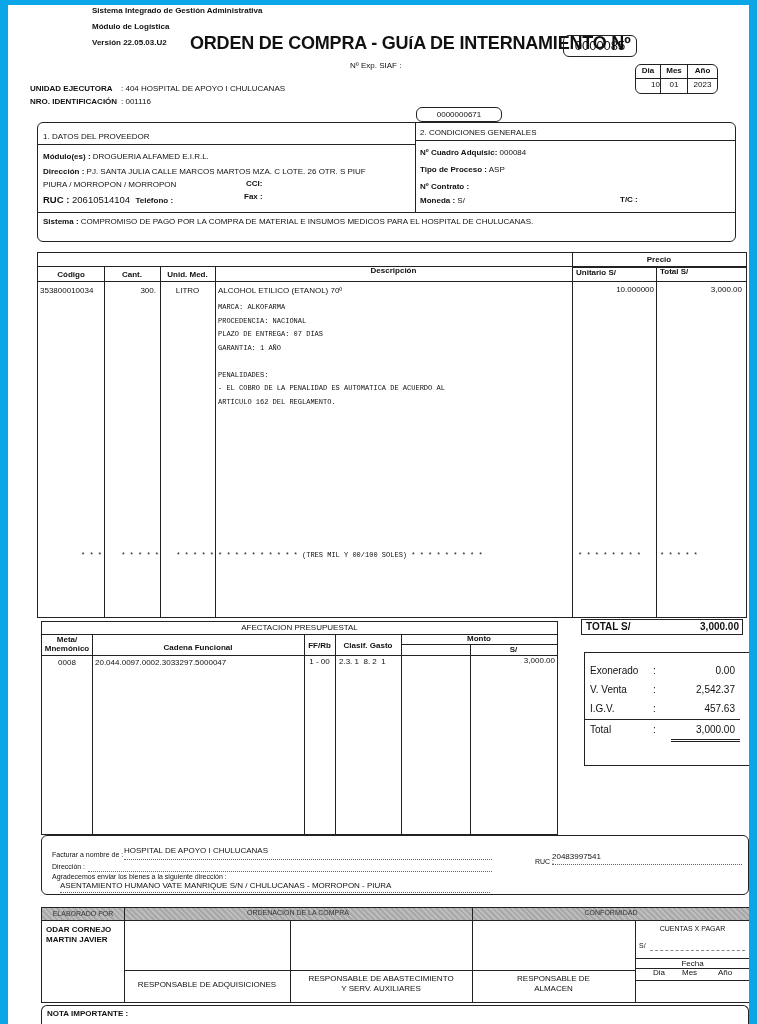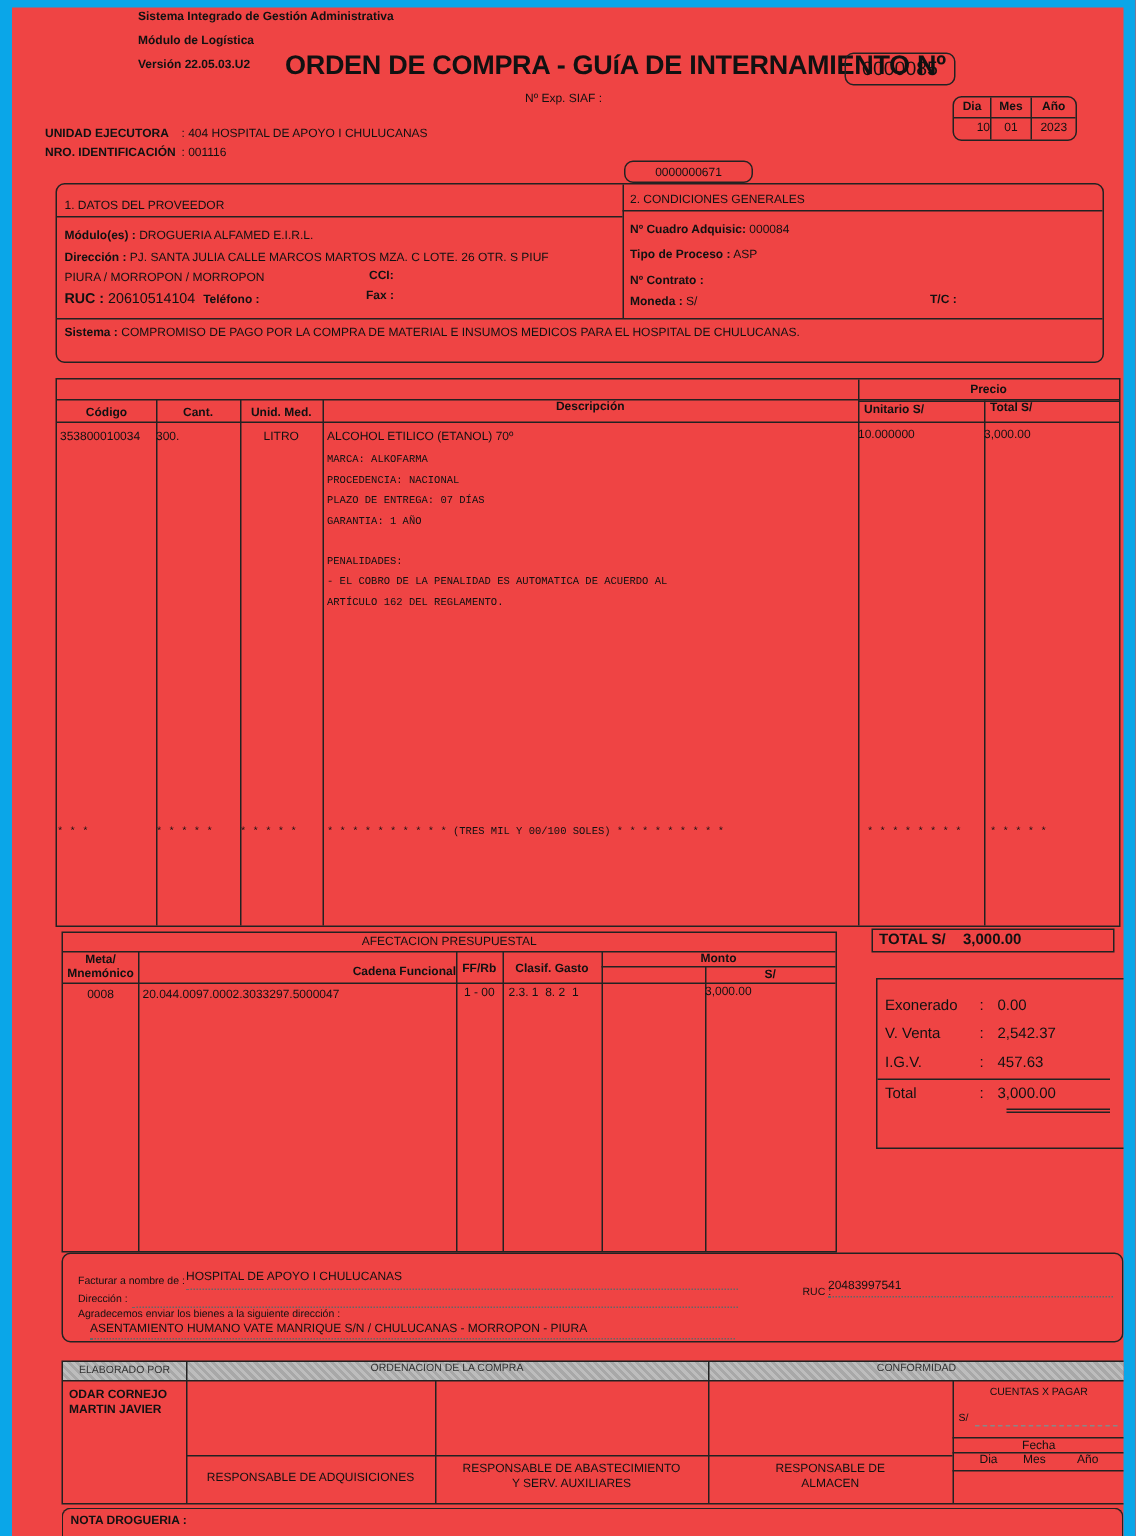--- a/index.html
+++ b/index.html
@@ -1,28 +1,28 @@
 <!DOCTYPE html>
 <html><head>
 <meta charset="utf-8">
 <style>
   html, body { margin:0; padding:0; }
   body { width:757px; height:1024px; background:#0aa6e8; position:relative; overflow:hidden; font-family:"Liberation Sans", sans-serif; color:#111; }
-  .page { position:absolute; left:8px; top:5px; width:741px; height:1019px; background:#ef4444; overflow:hidden; }
+  .page { position:absolute; left:8px; top:5px; width:741px; height:1019px; background:#ffffff; overflow:hidden; }
   .abs { position:absolute; }
   .b { font-weight:bold; }
   .mono { font-family:"Liberation Mono", monospace; }
   .box { position:absolute; border:1px solid #222; }
   .rbox { position:absolute; border:1.2px solid #222; border-radius:6px; }
   .t8 { font-size:8px; }
   .t7 { font-size:7px; }
   .t10 { font-size:10px; }
   .vline { position:absolute; width:0; border-left:1px solid #222; }
   .hline { position:absolute; height:0; border-top:1px solid #222; }
-  .right { text-align:left; }
+  .right { text-align:right; }
   .center { text-align:center; }
   .shade { background:repeating-linear-gradient(45deg,#bdbdbd 0 2px,#a8a8a8 2px 4px); }
   .dots { border-bottom:1px dotted #666; }
 </style>
 </head>
 <body>
 
 <div class="page">
 
   <div class="abs b t8" style="left:84px;top:1px;">Sistema Integrado de Gestión Administrativa</div>
@@ -126,21 +126,21 @@
     <div class="hline" style="left:0;top:12px;width:515px;"></div>
     <div class="hline" style="left:0;top:33px;width:515px;"></div>
     <div class="vline" style="left:50px;top:12px;height:200px;"></div>
     <div class="vline" style="left:262px;top:12px;height:200px;"></div>
     <div class="vline" style="left:293px;top:12px;height:200px;"></div>
     <div class="vline" style="left:359px;top:12px;height:200px;"></div>
     <div class="vline" style="left:428px;top:22px;height:190px;"></div>
     <div class="hline" style="left:359px;top:22px;width:156px;"></div>
 
     <div class="abs b t8 center" style="left:0;top:13px;width:50px;line-height:9px;"><span>Meta/</span><br><span>Mnemónico</span></div>
-    <div class="abs b t8 center" style="left:50px;top:21px;width:212px;text-align:right;">Cadena Funcional</div>
+    <div class="abs b t8 center" style="left:50px;top:21px;width:212px;">Cadena Funcional</div>
     <div class="abs b t8 center" style="left:262px;top:19px;width:31px;">FF/Rb</div>
     <div class="abs b t8 center" style="left:293px;top:19px;width:66px;">Clasif. Gasto</div>
     <div class="abs b t8 center" style="left:359px;top:12px;width:156px;">Monto</div>
     <div class="abs b t8 center" style="left:428px;top:23px;width:87px;">S/</div>
 
     <div>
       <div class="abs t8 center" style="left:0;top:36px;width:50px;">0008</div>
       <div class="abs t8" style="left:53px;top:36px;">20.044.0097.0002.3033297.5000047</div>
       <div class="abs t8 center" style="left:262px;top:35px;width:31px;">1 - 00</div>
       <div class="abs t8" style="left:297px;top:35px;white-space:pre;">2.3. 1  8. 2  1</div>
@@ -206,16 +206,16 @@
     <div class="hline" style="left:593px;top:50px;width:115px;"></div>
     <div class="abs t8 center" style="left:593px;top:51px;width:115px;">Fecha</div>
     <div class="hline" style="left:593px;top:60px;width:115px;"></div>
     <div class="abs t8" style="left:611px;top:60px;">Dia</div>
     <div class="abs t8" style="left:640px;top:60px;">Mes</div>
     <div class="abs t8" style="left:676px;top:60px;">Año</div>
     <div class="hline" style="left:593px;top:72px;width:115px;"></div>
   </div>
 
   <div class="abs" style="left:33px;top:1000px;width:706px;height:30px;border:1.2px solid #222;border-bottom:none;border-radius:6px 6px 0 0;">
-    <div class="abs b t8" style="left:5px;top:3px;">NOTA DROGUERIA :</div>
+    <div class="abs b t8" style="left:5px;top:3px;">NOTA IMPORTANTE :</div>
   </div>
 
 </div>
 
 </body></html>

